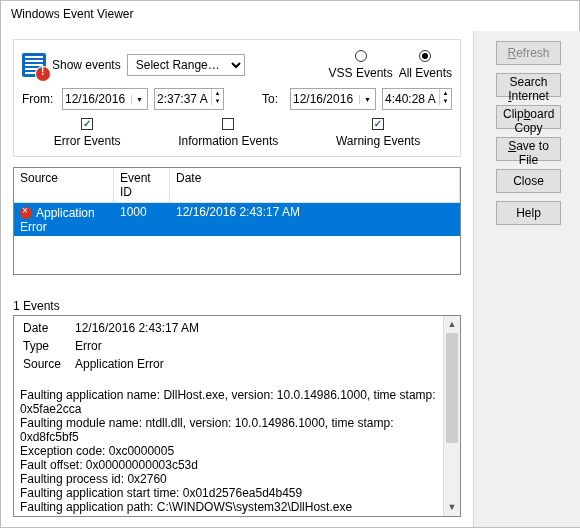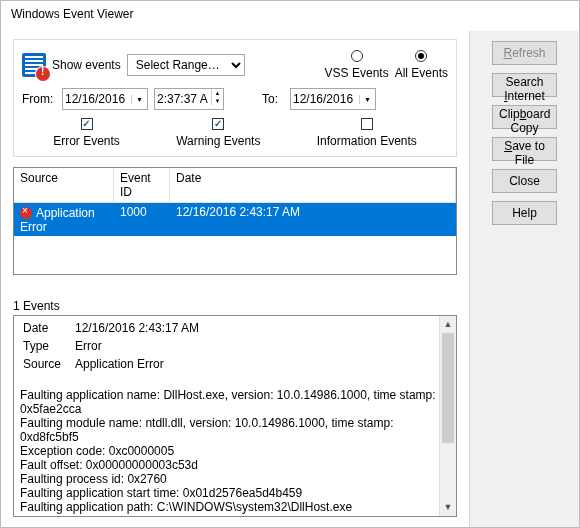--- a/index.html
+++ b/index.html
@@ -96,33 +96,40 @@
                 <span>▲</span>
                 <span>▼</span>
               </span>
             </span>
           <div style="width:26px"></div>
           <label style="width:22px">To:</label>
           <span class="datewrap">
               <input value="12/16/2016" style="">
               <span class="dd">▾</span>
             </span>
+          <span class="spinwrap">
+              <input value="4:40:28 A" style="">
+              <span class="spins">
+                <span>▲</span>
+                <span>▼</span>
+              </span>
+            </span>
         </div>
         <div class="row" style="justify-content:space-around; padding:0 6px;align-items:center;">
           <span class="check sel">
               <span class="c"></span>
               <span>Error Events</span>
             </span>
+          <span class="check">
+              <span class="c"></span>
+              <span>Information Events</span>
+            </span>
           <span class="check sel">
               <span class="c"></span>
               <span>Warning Events</span>
-            </span>
-          <span class="check">
-              <span class="c"></span>
-              <span>Information Events</span>
             </span>
         </div>
       </div>
 
       <div class="list">
         <div class="listhead">
           <div class="col-src">Source</div>
           <div class="col-id">Event ID</div>
           <div class="col-date">Date</div>
         </div>

